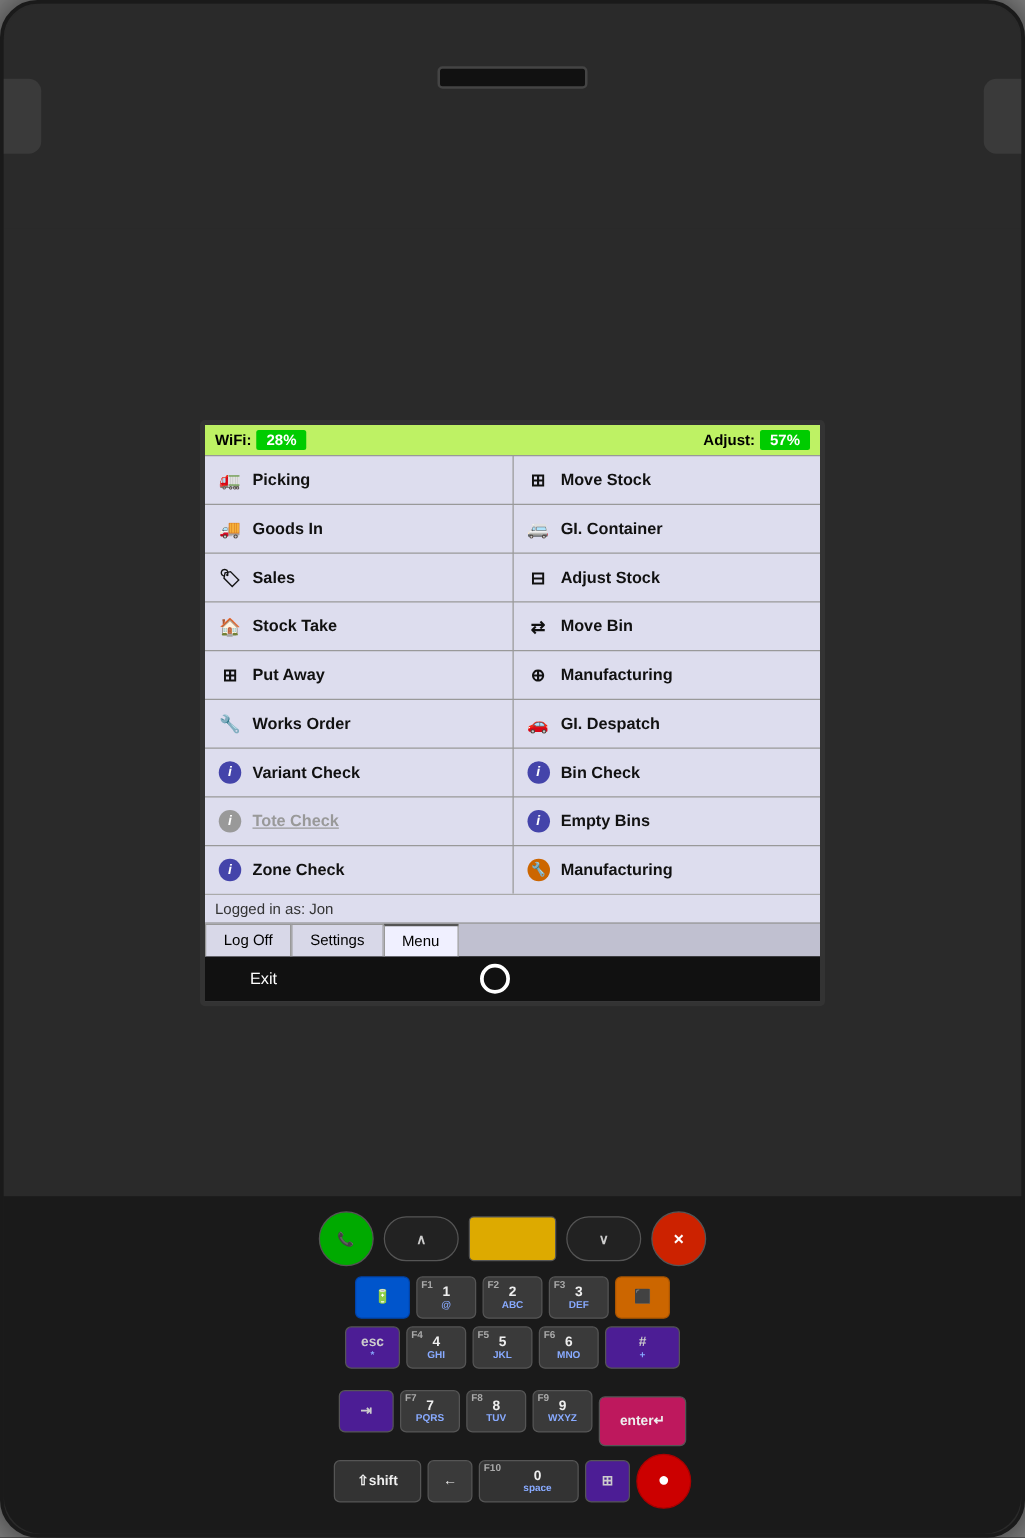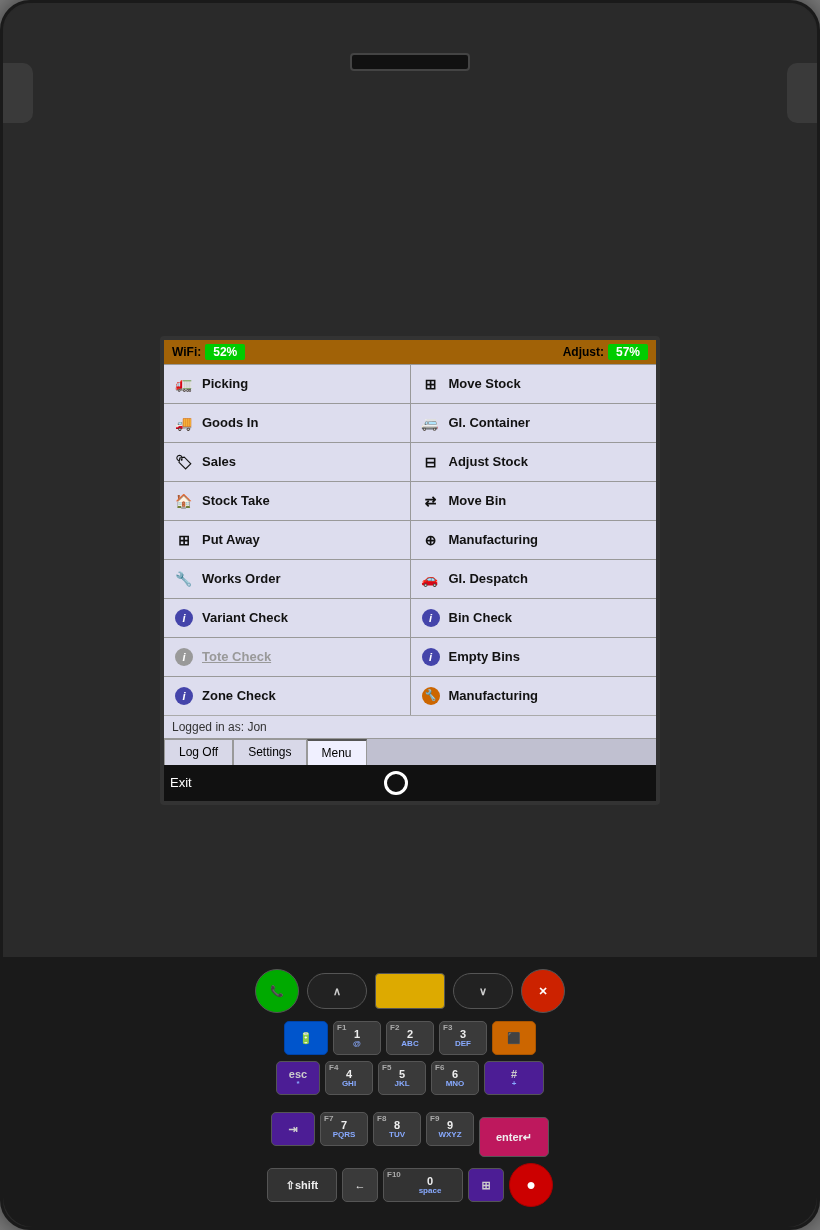--- a/index.html
+++ b/index.html
@@ -73,21 +73,21 @@
       margin: 0 auto;
     }
     .screen {
       width: 100%;
       background: #c0c0d0;
       font-size: 13px;
     }
     
     .status-bar {
       display: flex;
-      background: #a16207;
+      background: #bef264;
       padding: 4px 8px;
       align-items: center;
       justify-content: space-between;
       font-size: 12px;
       font-weight: bold;
     }
     .status-item {
       display: flex;
       align-items: center;
       gap: 4px;
@@ -175,21 +175,21 @@
     }
     .nav-btn.active {
       background: #f0f0ff;
       border-top: 2px solid #555;
     }
     .exit-bar {
       display: flex;
       justify-content: space-between;
       align-items: center;
       background: #111;
-      padding: 6px 6px;
+      padding: 6px 36px;
       color: white;
     }
     .exit-circle {
       width: 24px;
       height: 24px;
       border: 3px solid white;
       border-radius: 50%;
       background: transparent;
     }
     
@@ -298,21 +298,21 @@
     <div class="top-scanner"></div>
   </div>
 
   <div class="middle-section">
     <div class="screen-container">
       <div class="screen">
 
         <div class="status-bar">
           <div class="status-item">
             <span>WiFi:</span>
-            <span class="status-badge">52%</span>
+            <span class="status-badge">28%</span>
           </div>
           <div class="status-item">
             <span>Adjust:</span>
             <span class="status-badge">57%</span>
           </div>
         </div>
 
         <div class="menu-grid">
 
           <button class="menu-item">

